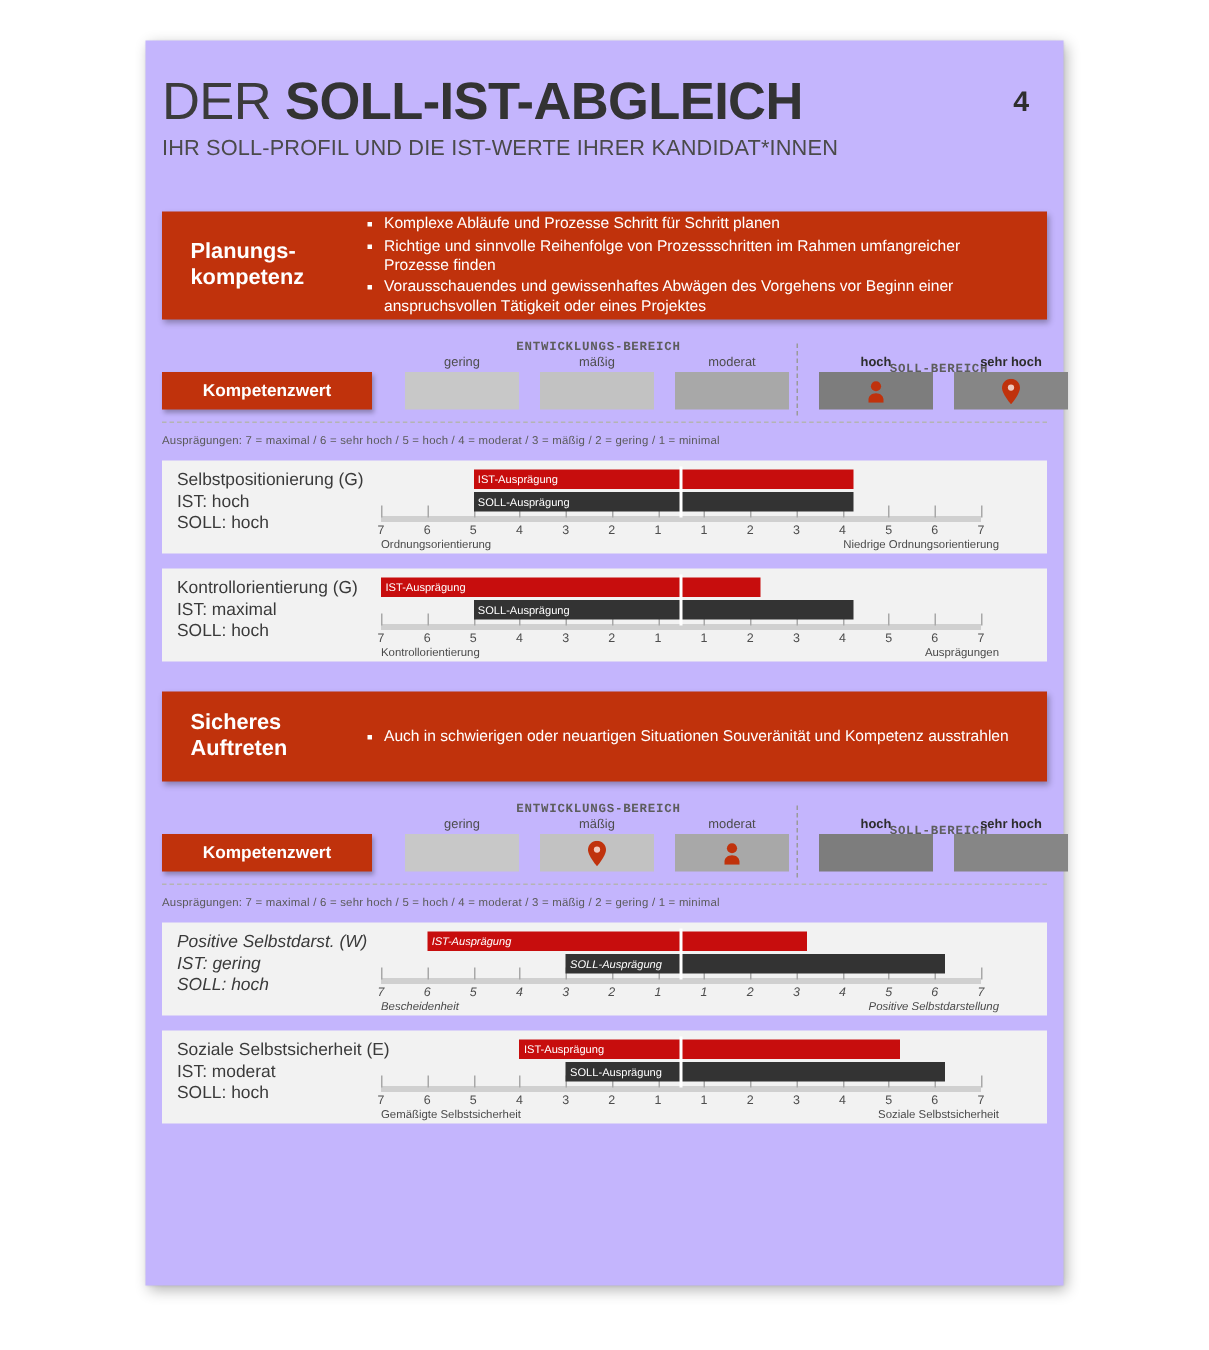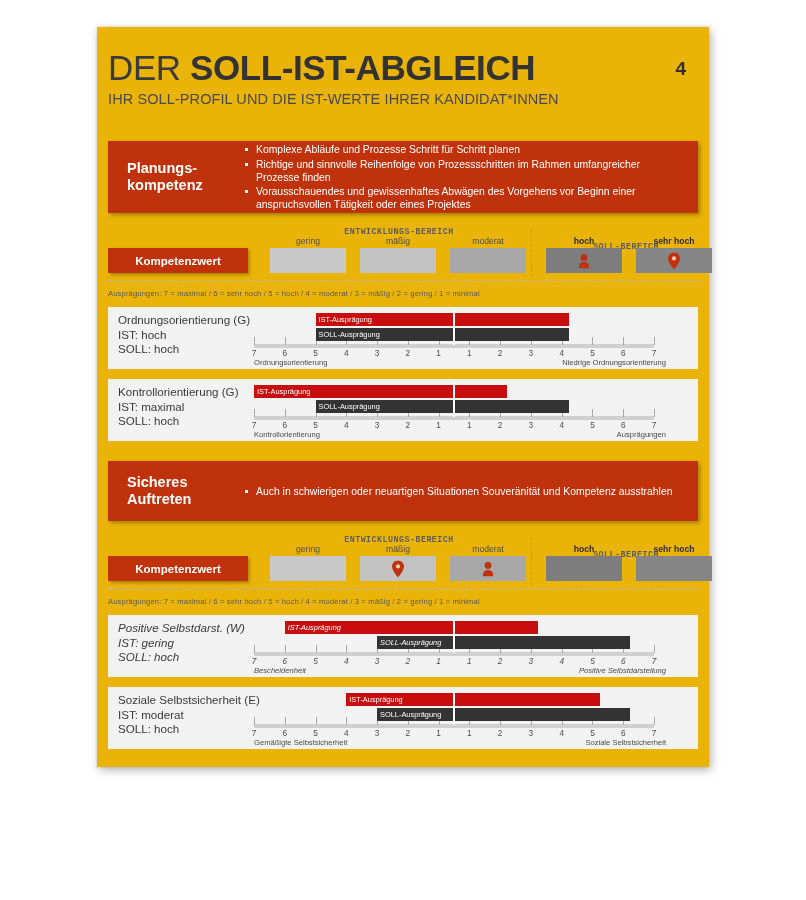--- a/index.html
+++ b/index.html
@@ -4,22 +4,22 @@
 <style>
   html,body{margin:0;padding:0;}
   body{
     width:806px;height:900px;
     background:#ffffff;
     font-family:"Liberation Sans","DejaVu Sans",sans-serif;
     overflow:hidden;
   }
   .page{
     position:absolute;left:97px;top:27px;
-    width:612px;height:740px;
-    background:#eab308;
+    width:612px;height:830px;
+    background:#c4b5fd;
     box-shadow:2px 3px 9px rgba(0,0,0,.30), 0 0 2px rgba(0,0,0,.12);
   }
   .inner{position:absolute;left:0;top:0;width:612px;height:830px;}
 
   
   .hdr{position:absolute;left:11px;top:21px;width:590px;}
   .title{
     font-size:35px;letter-spacing:-0.4px;color:#3b3b3b;
     font-weight:400;line-height:40px;white-space:nowrap;
   }
@@ -183,21 +183,21 @@
                 <circle cx="6" cy="5.9" r="2.1" fill="#f0c9bd"></circle>
               </svg></span>
           </div>
         </div>
         <div class="divider"></div>
         <div class="dashline"></div>
       </div>
       <div class="scalenote" style="top: 262px;">Ausprägungen: 7 = maximal / 6 = sehr hoch / 5 = hoch / 4 = moderat / 3 = mäßig / 2 = gering / 1 = minimal</div>
       <div class="row" style="top: 280px;">
         <div class="rlab">
-          <div>Ordnungsorientierung (G)</div>
+          <div>Selbstpositionierung (G)</div>
           <div>IST: hoch</div>
           <div>SOLL: hoch</div>
         </div>
         <div class="plot">
           <div class="axisline"></div>
           <div class="tick" style="left: 0px;"></div>
           <div class="ticknum" style="left: 0px;">7</div>
           <div class="tick" style="left: 30.7692px;"></div>
           <div class="ticknum" style="left: 30.7692px;">6</div>
           <div class="tick" style="left: 61.5385px;"></div>

